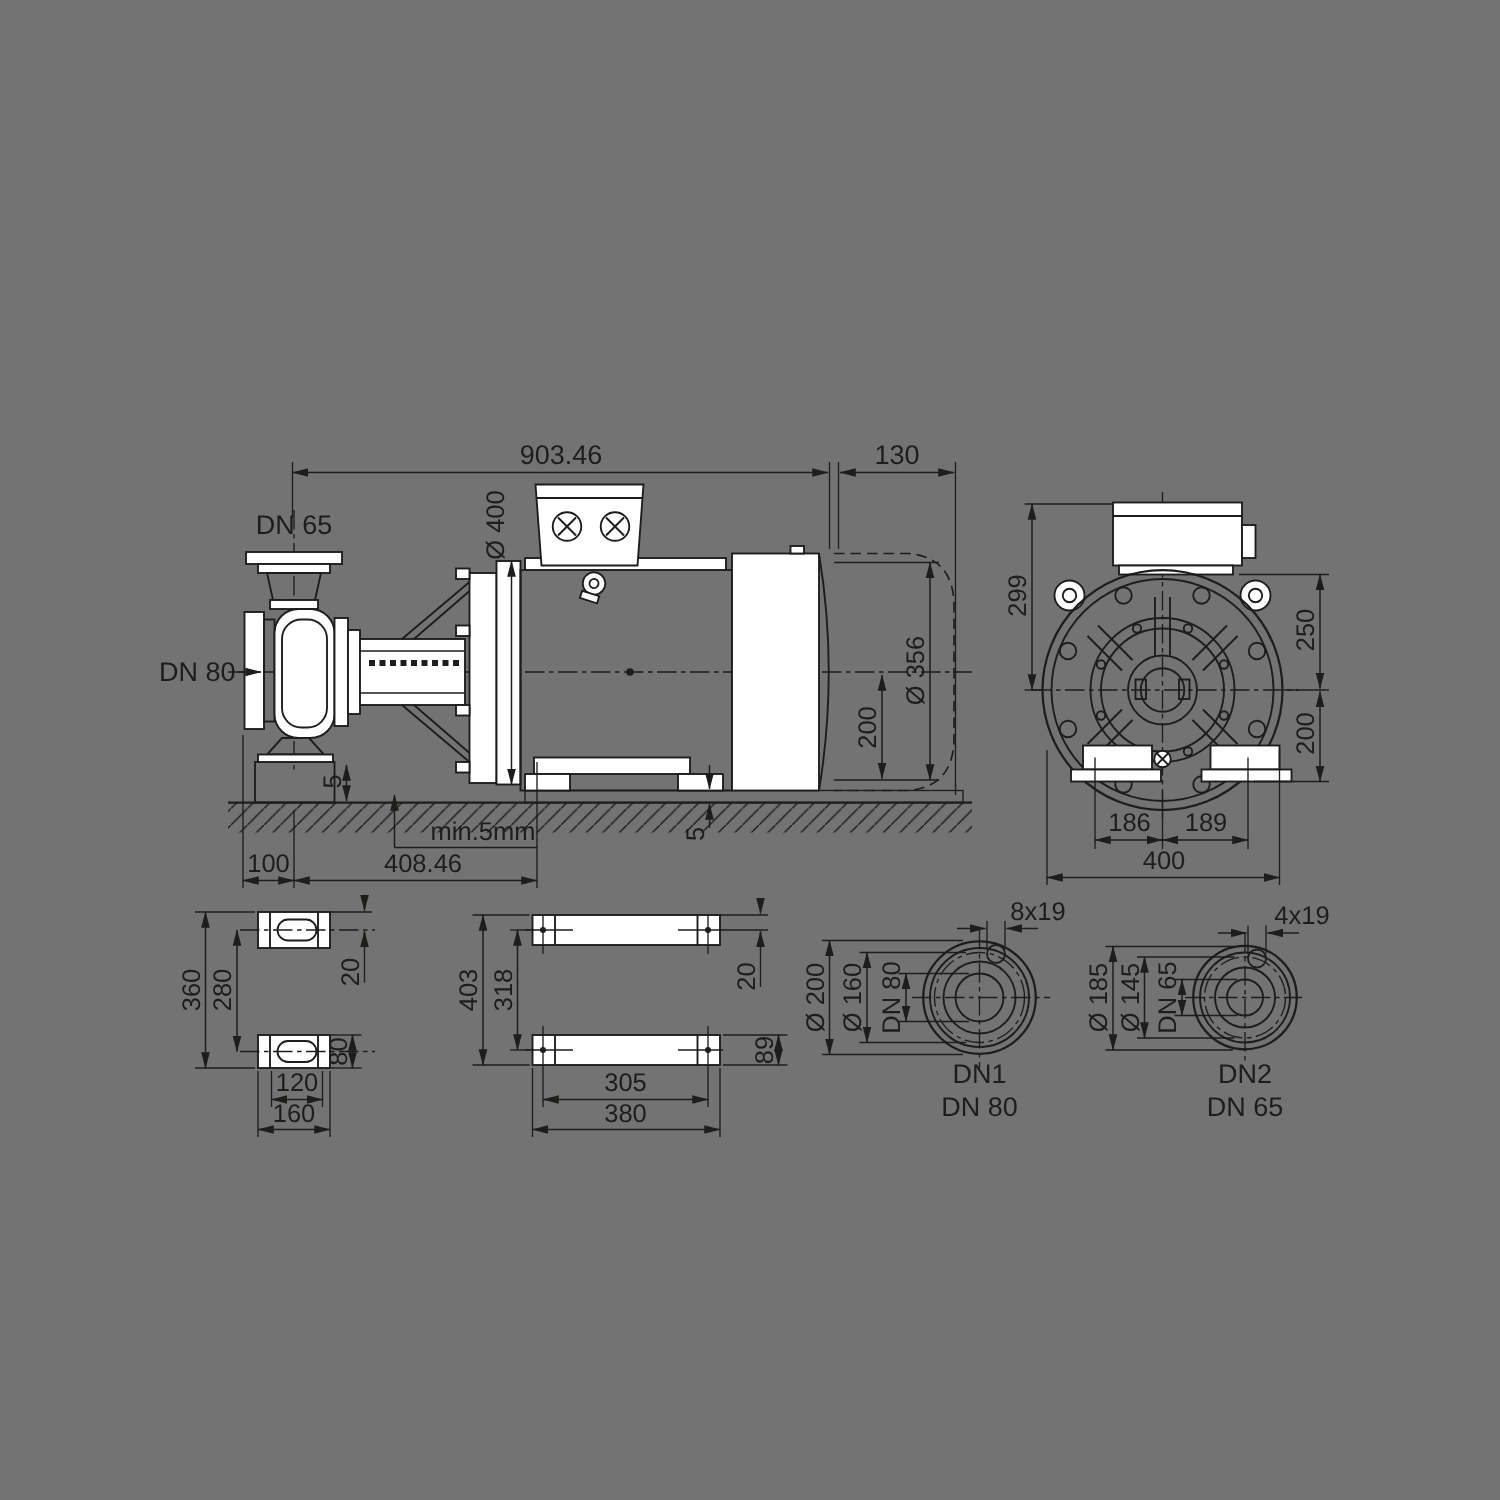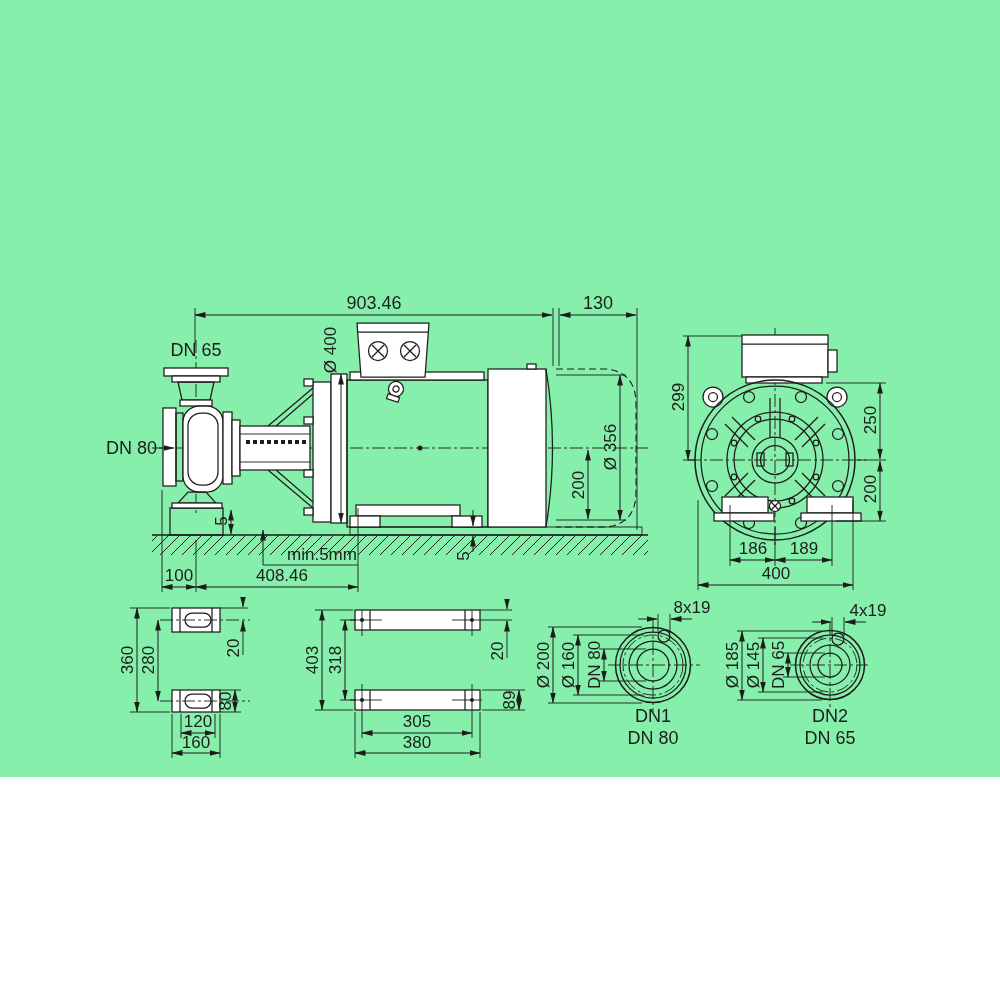--- a/index.html
+++ b/index.html
@@ -1,16 +1,16 @@
 <!DOCTYPE html>
 <html><head>
 <meta charset="utf-8">
 <style>
   html,body{margin:0;padding:0;background:#ffffff;}
-  .page{width:1000px;height:777px;position:relative;background:#86efac;overflow:hidden;
+  .page{width:1000px;height:1000px;position:relative;background:#737373;overflow:hidden;
         font-family:"Liberation Sans", sans-serif;}
   svg text{font-family:"Liberation Sans", sans-serif;fill:#1d1d1b;font-size:17px;}
   .lbl{font-size:18px;}
   .obj{stroke:#1d1d1b;stroke-width:1.25;fill:none;}
   .objB{stroke:#1d1d1b;stroke-width:1.5;fill:none;}
   .objW{stroke:#1d1d1b;stroke-width:1.25;fill:#ffffff;}
   .thin{stroke:#1d1d1b;stroke-width:0.9;fill:none;}
   .dim{stroke:#1d1d1b;stroke-width:1;fill:none;}
   .cl{stroke:#1d1d1b;stroke-width:0.9;fill:none;stroke-dasharray:13 3 3 3;}
   .dash{stroke:#1d1d1b;stroke-width:1.1;fill:none;stroke-dasharray:7 4;}

